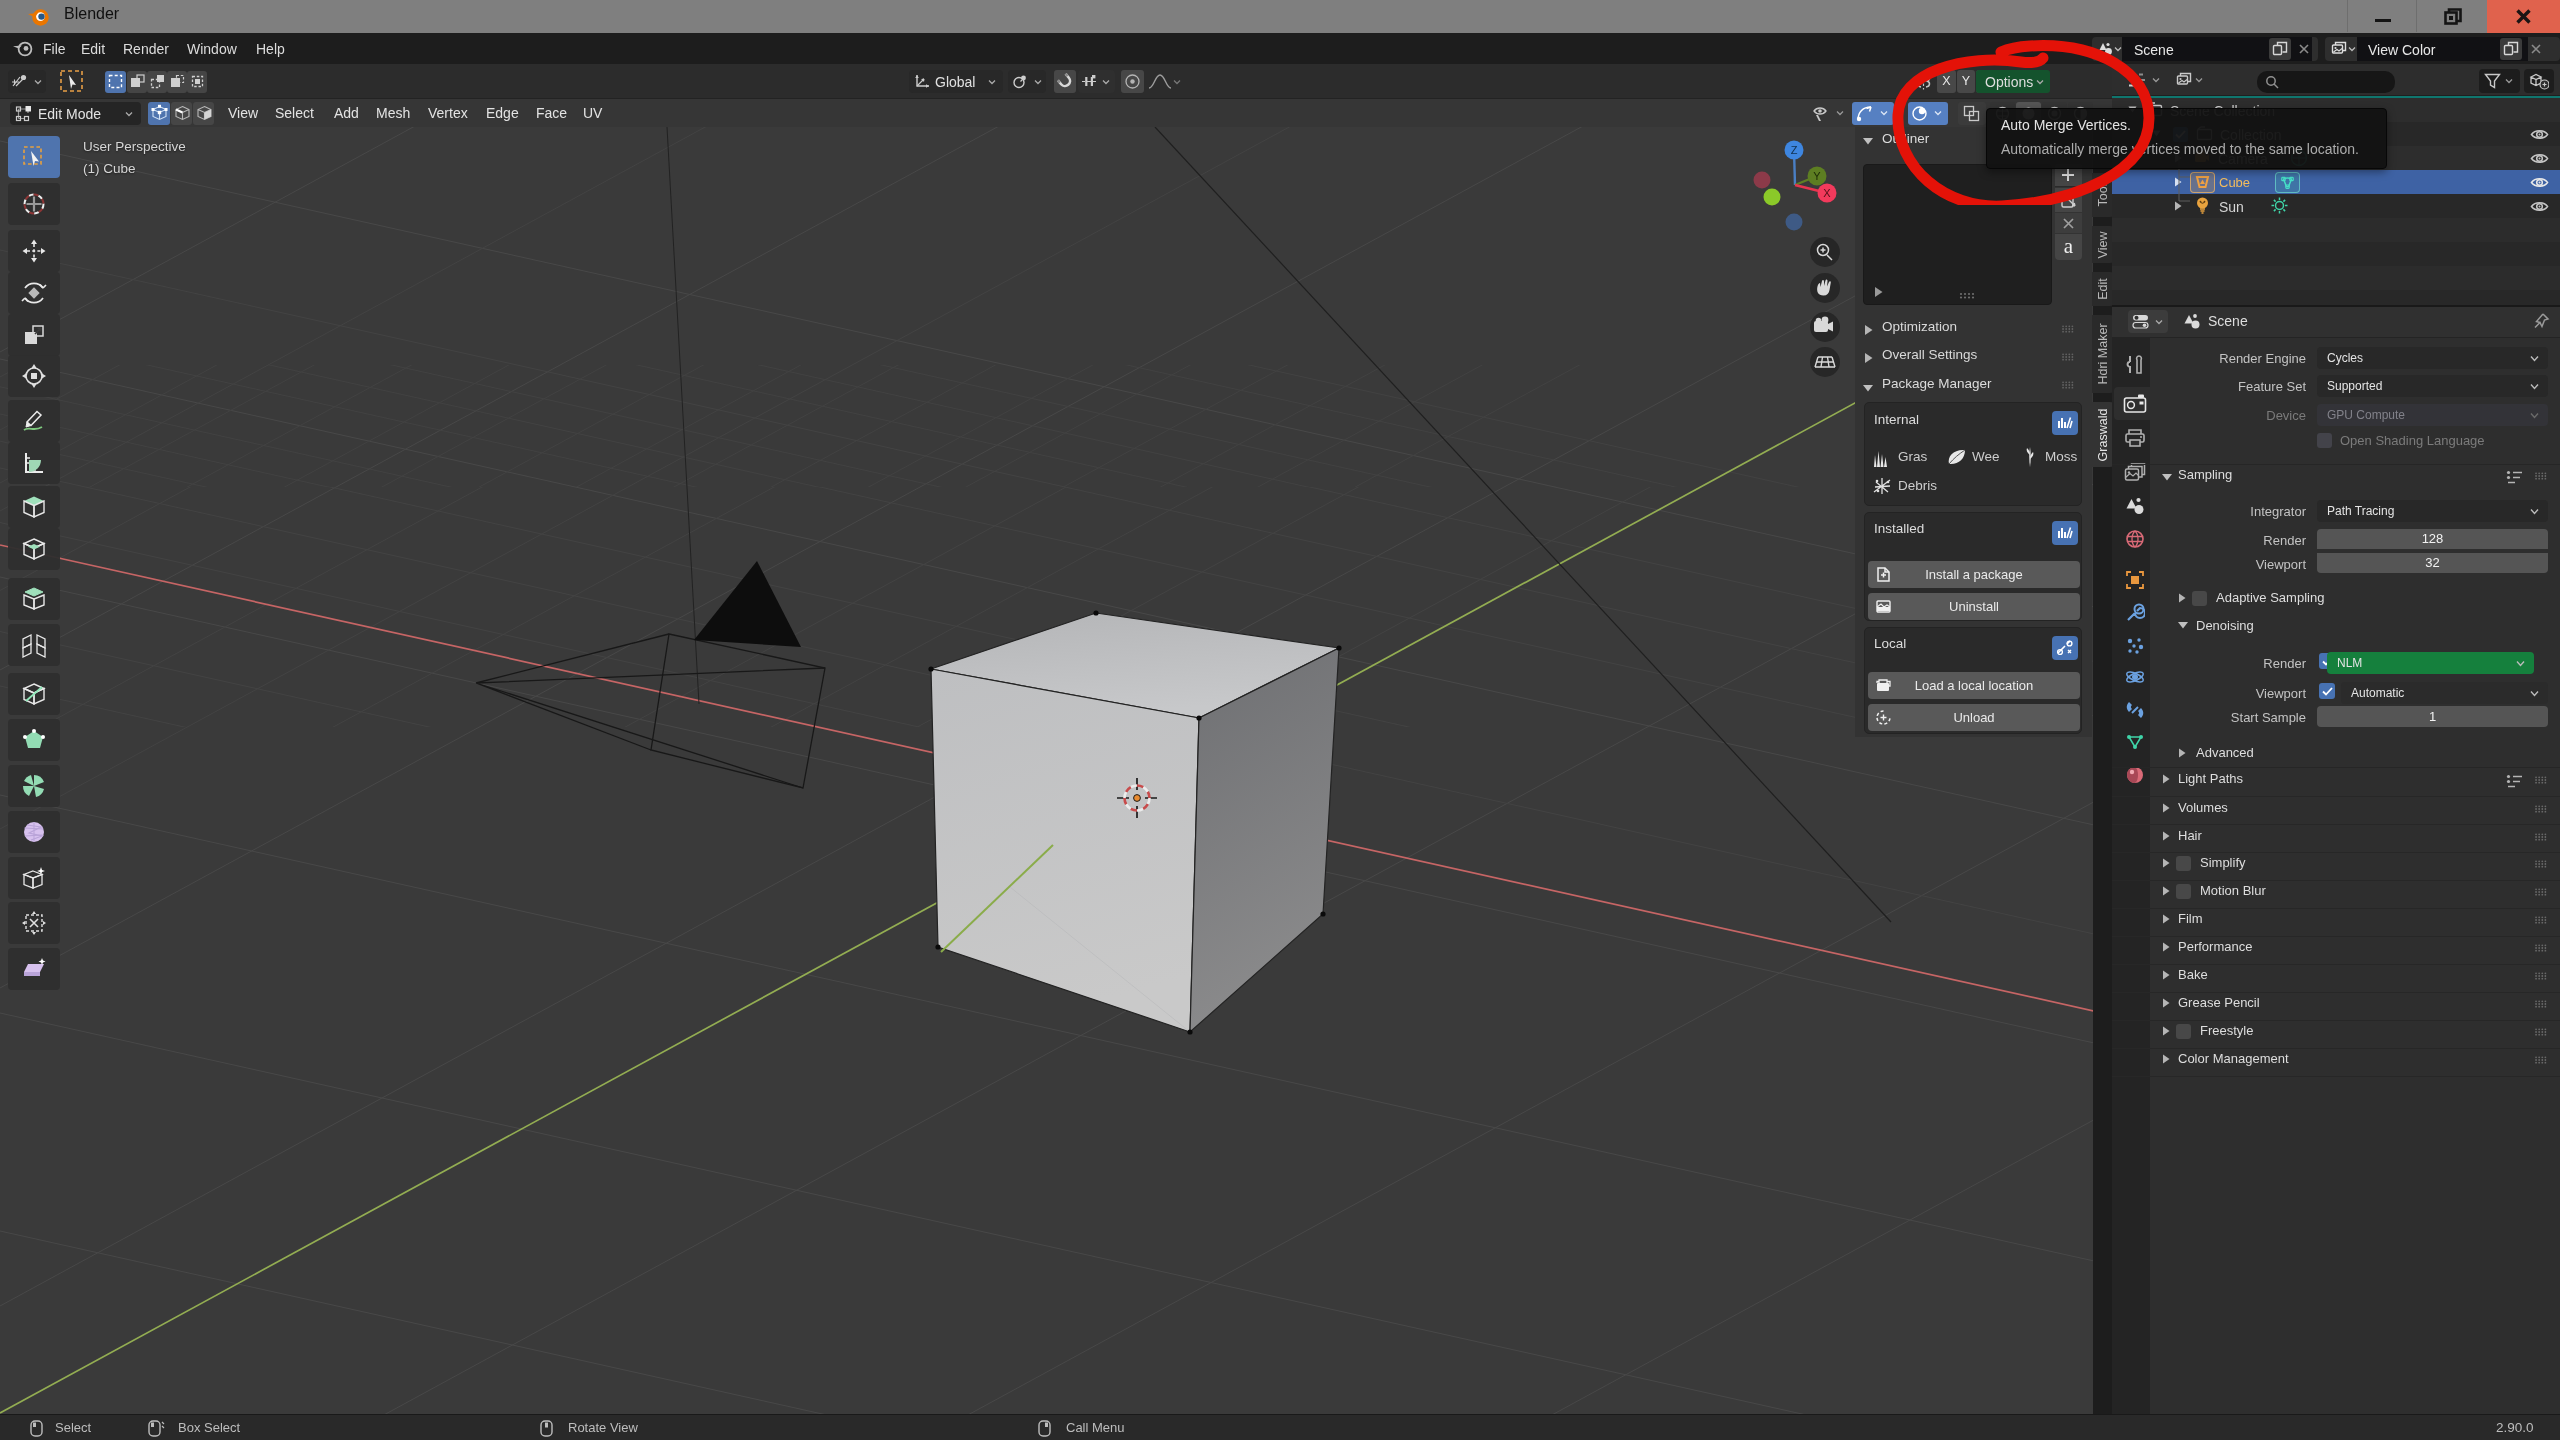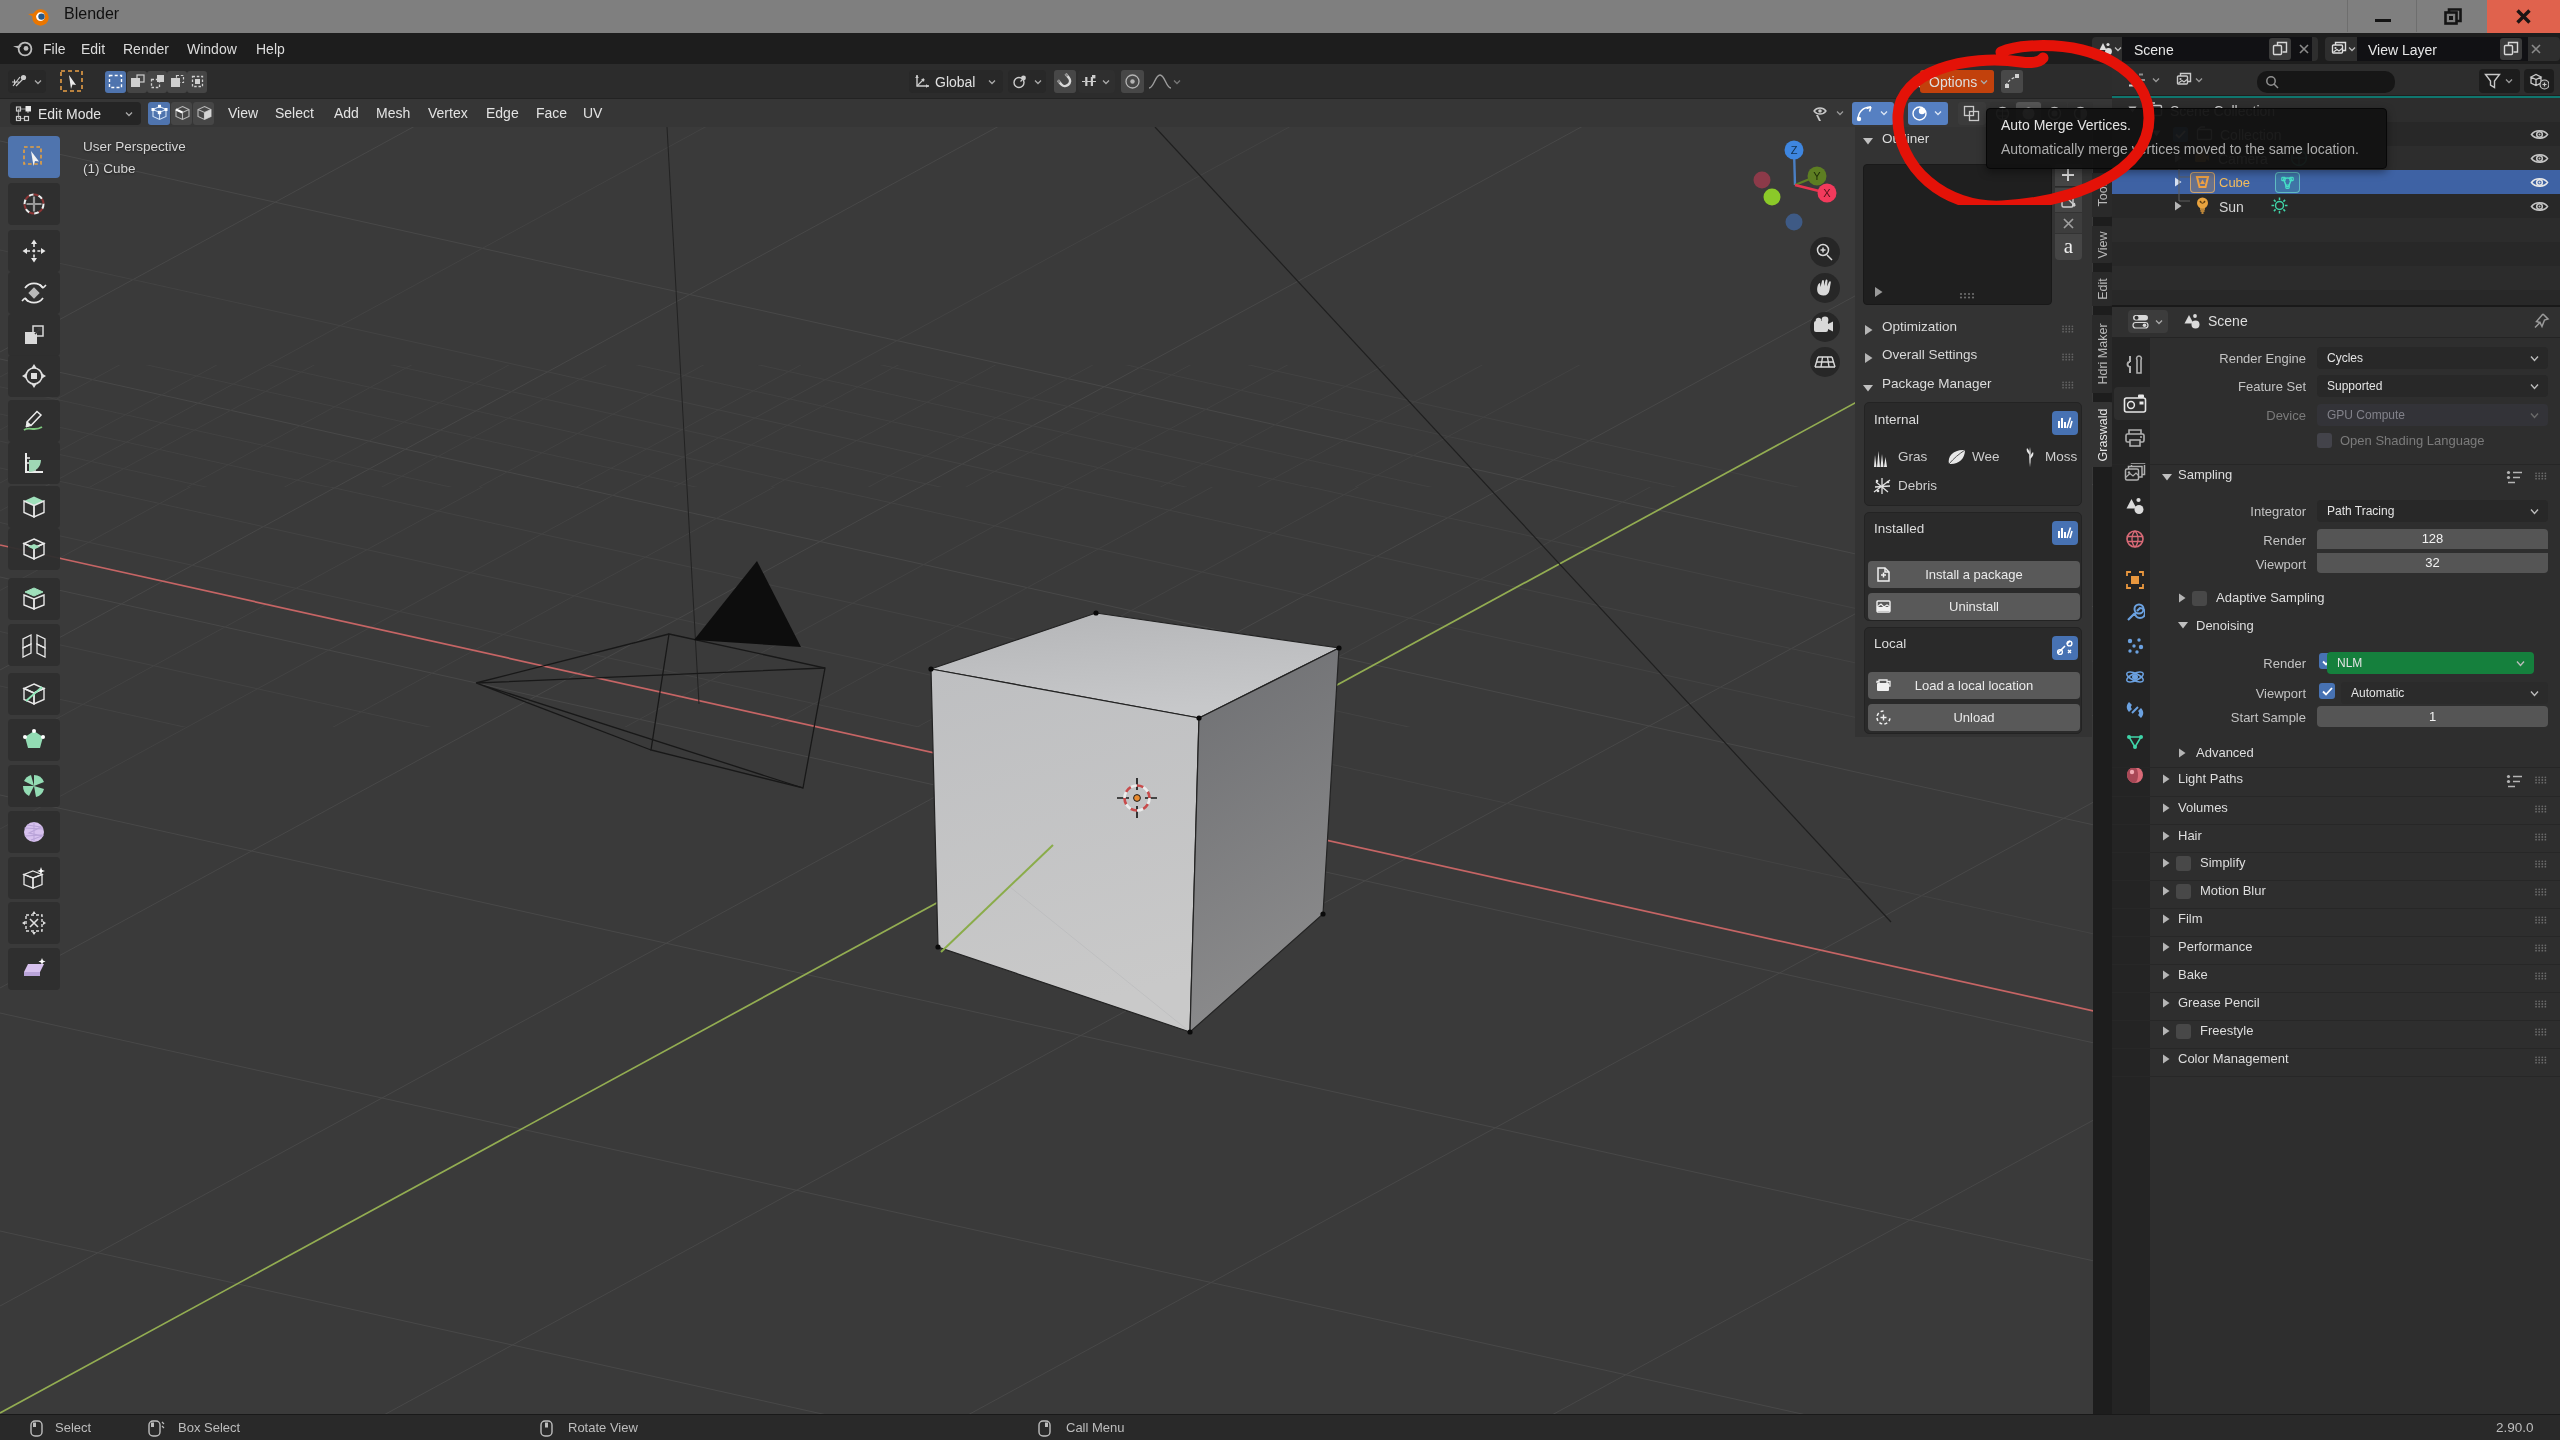--- a/index.html
+++ b/index.html
@@ -88,21 +88,21 @@
     <svg class="ab" style="left:6px;top:4px" width="16" height="16" viewBox="0 0 16 16">
         <rect x="1.5" y="4" width="10" height="8" rx="1" fill="none" stroke="#ddd" stroke-width="1.4"></rect>
         <path d="M4.5 4 V1.5 H14.5 V9.5 H11.5" fill="none" stroke="#ddd" stroke-width="1.4"></path>
         <circle cx="4.5" cy="7" r="1.1" fill="#ddd"></circle>
         <path d="M2.5 11 L6 8.5 L8 10 L11 7.5" stroke="#ddd" stroke-width="1.2" fill="none"></path>
       </svg>
     <svg class="ab" style="left:23px;top:9px" width="8" height="6" viewBox="0 0 8 6">
         <path d="M1 1.5 L4 4.5 L7 1.5" stroke="#bbb" stroke-width="1.3" fill="none"></path>
       </svg>
     <div class="ab" style="left:32px;top:0;width:171px;height:24px;background:#111114;border-radius:0"></div>
-    <div class="ab txt" style="left:43px;top:5px;color:#e8e8e8">View Layer</div>
+    <div class="ab txt" style="left:43px;top:5px;color:#e8e8e8">View Color</div>
     <div class="ab" style="left:175px;top:1px;width:22px;height:22px;background:#3b3b3b;border-radius:3px"></div>
     <svg class="ab" style="left:178px;top:4px" width="17" height="16" viewBox="0 0 17 16">
         <rect x="1.5" y="4.5" width="8" height="9" rx="1" fill="none" stroke="#d8d8d8" stroke-width="1.4"></rect>
         <path d="M5.5 4.5 V1.5 H14.5 V11 H10.5" fill="none" stroke="#d8d8d8" stroke-width="1.4"></path>
       </svg>
     <svg class="ab" style="left:205px;top:6px" width="12" height="12" viewBox="0 0 12 12">
         <path d="M2 2 L10 10 M10 2 L2 10" stroke="#8a8a8a" stroke-width="1.6"></path>
       </svg>
   </div>
 </div>
@@ -206,21 +206,21 @@
     </svg>
   <div class="hbtn" style="left:1937px;top:6px;width:19px;height:23px;background:#484848;color:#e8e8e8;font-size:12.5px;text-align:center;line-height:23px">X</div>
   <div class="hbtn" style="left:1957px;top:6px;width:18px;height:23px;background:#484848;color:#e8e8e8;font-size:12.5px;text-align:center;line-height:23px">Y</div>
   <div class="hbtn" style="left:1976px;top:6px;width:18px;height:23px;background:#484848;color:#e8e8e8;font-size:12.5px;text-align:center;line-height:23px">Z</div>
   <div class="hbtn" style="left:2001px;top:6px;width:22px;height:23px;background:#484848"></div>
   <svg class="ab" style="left:2004px;top:9px" width="16" height="16" viewBox="0 0 16 16">
       <path d="M2 13 C5 5 11 5 14 3" fill="none" stroke="#d0d0d0" stroke-width="1.3" stroke-dasharray="2.6 2"></path>
       <rect x="1" y="11" width="4" height="4" fill="#d0d0d0"></rect>
       <rect x="11" y="1" width="4" height="4" fill="#d0d0d0"></rect>
     </svg>
-  <div class="hbtn" style="left:1920px;top:6px;width:74px;height:23px;background:#c2410c">
+  <div class="hbtn" style="left:1976px;top:6px;width:74px;height:23px;background:#14532d">
     <div class="ab txt" style="left:9px;top:4px;color:#dedede">Options</div>
     <svg class="ab" style="left:60px;top:9px" width="8" height="6" viewBox="0 0 8 6">
         <path d="M1 1.5 L4 4.5 L7 1.5" stroke="#aaa" stroke-width="1.3" fill="none"></path>
       </svg>
   </div>
 </div>
 
 <div id="row3" class="ab" style="left:0;top:99px;width:2112px;height:28px;background:#363636">
   <div class="hchip" style="left:10px;top:3px;width:131px;height:23px;background:#252525">
     <svg class="ab" style="left:5px;top:3px" width="17" height="17" viewBox="0 0 17 17">

